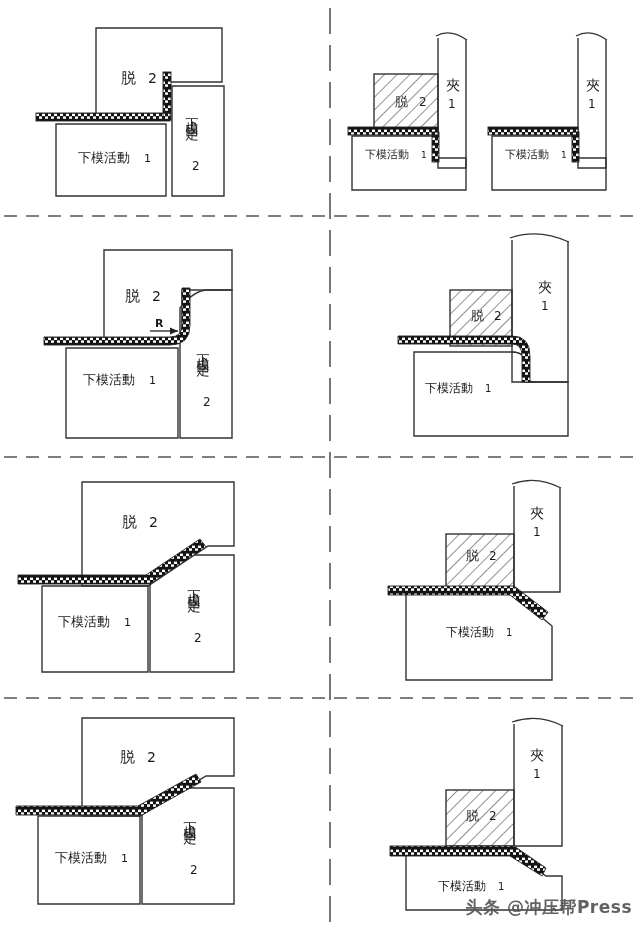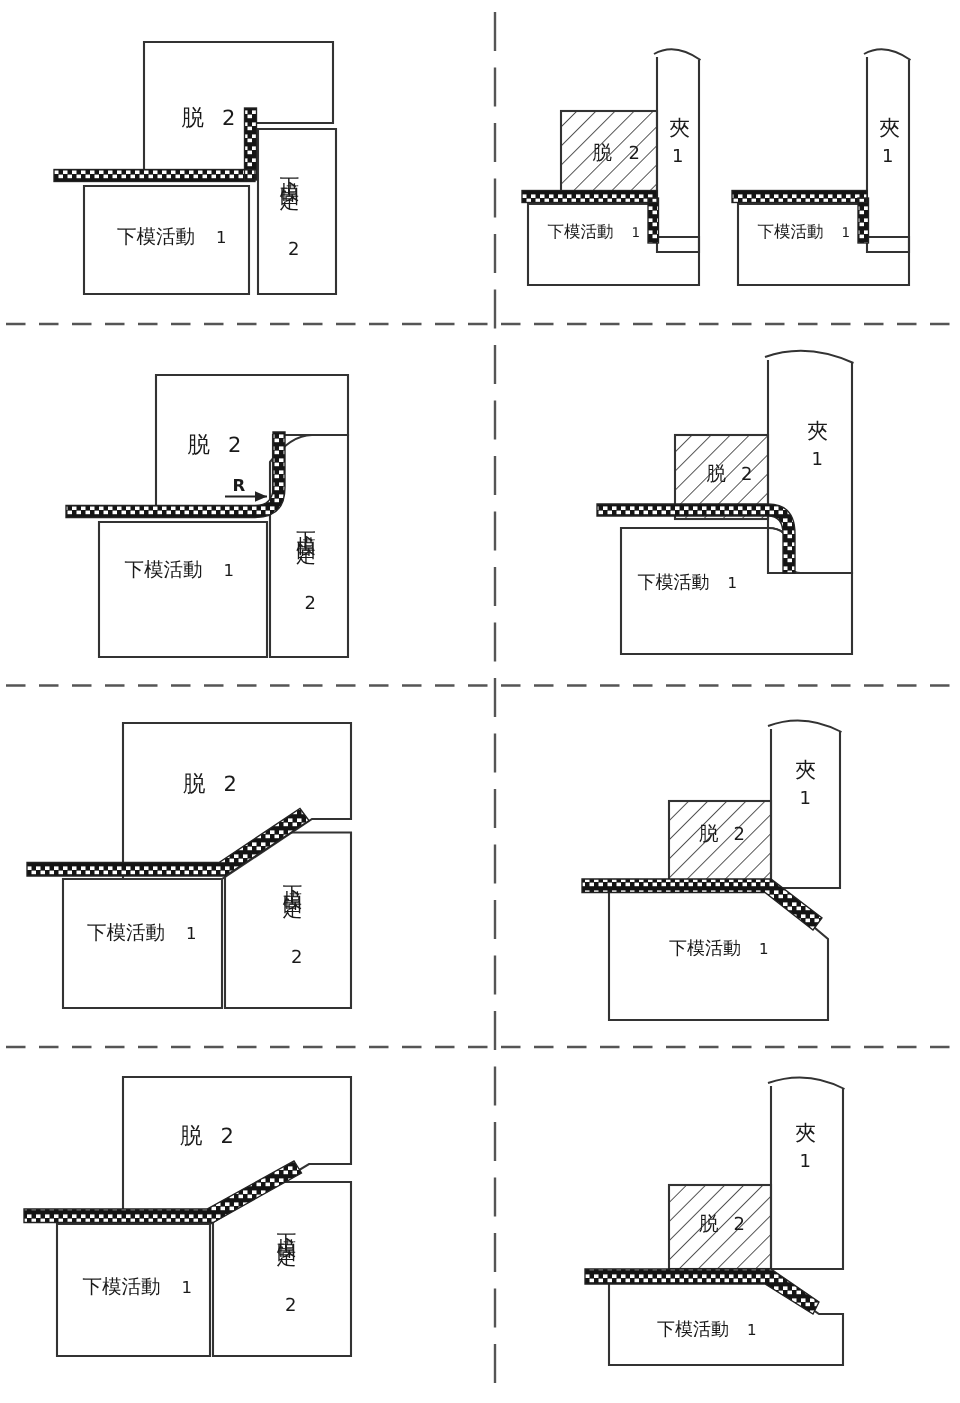--- a/index.html
+++ b/index.html
@@ -253,13 +253,14 @@
       <text x="489" y="820" font-size="12">2</text>
       <g>
         <text x="530" y="760" font-size="14">夾</text>
         <text x="533" y="778" font-size="12">1</text>
       </g>
       <text x="438" y="890" font-size="12">下模活動</text>
       <text x="498" y="890" font-size="10">1</text>
     </g>
   </svg>
 
+  <div class="wm">头条 @冲压帮Press</div>
 </div>
 
 </body></html>

